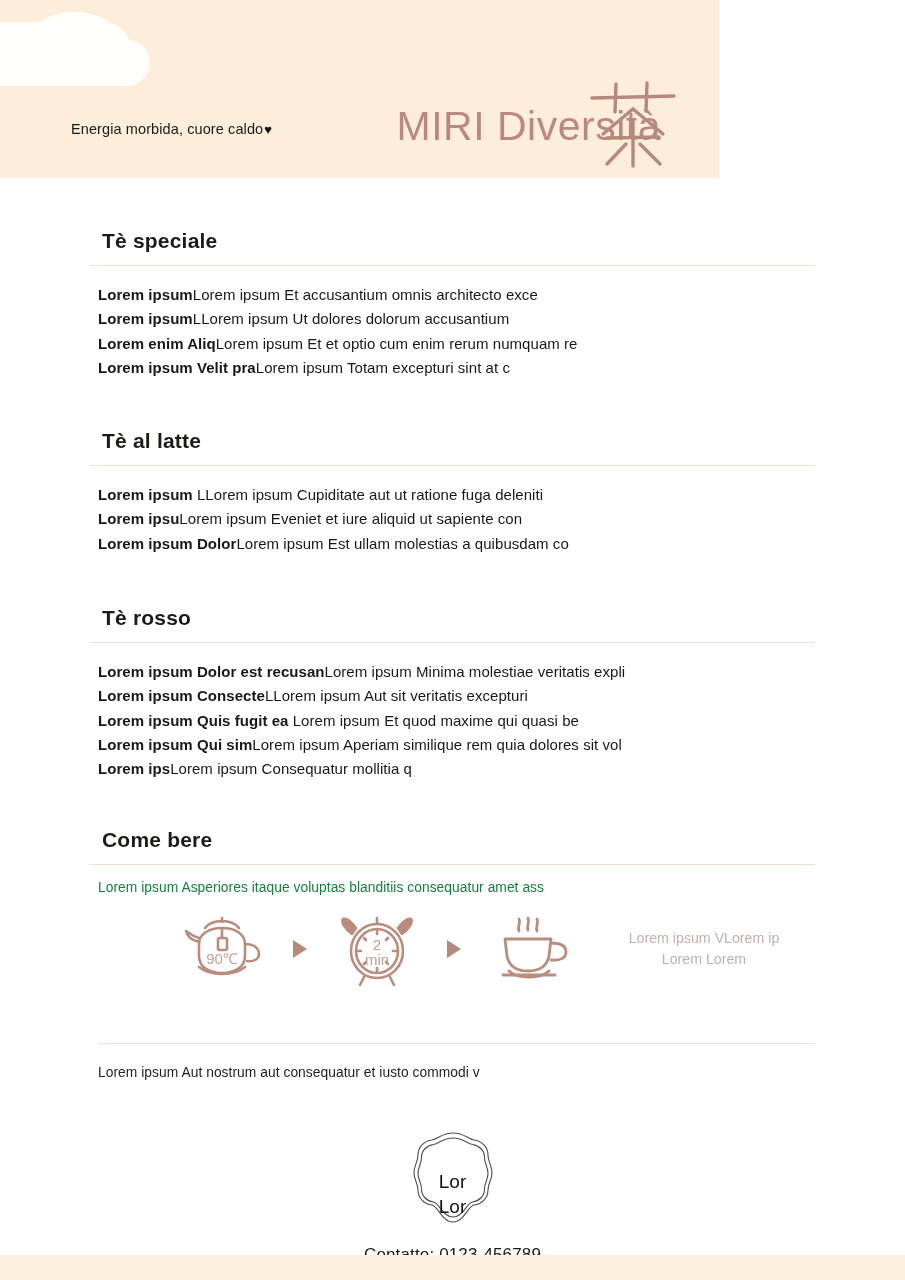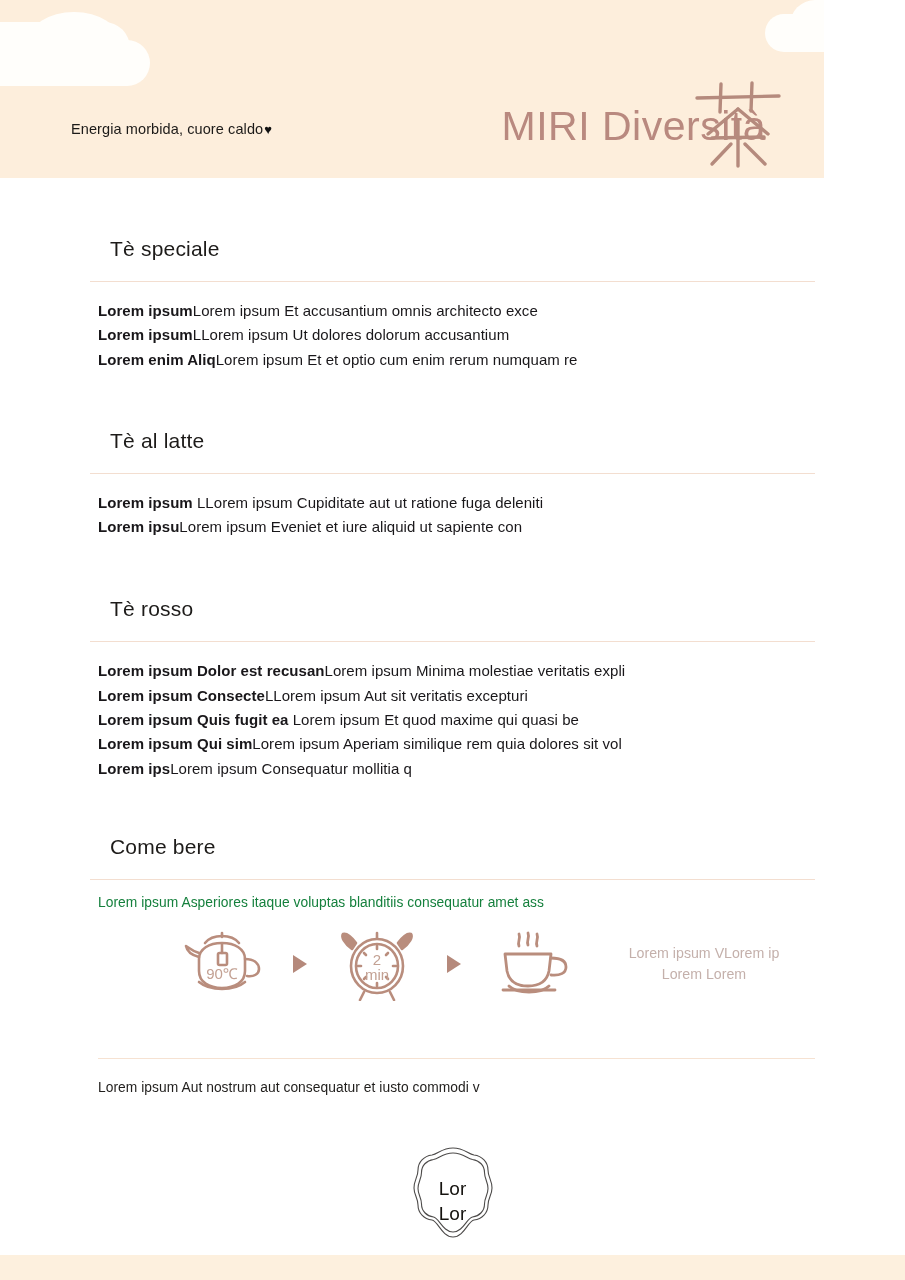--- a/index.html
+++ b/index.html
@@ -11,21 +11,21 @@
     height: 1280px;
     background: #ffffff;
     font-family: "Liberation Sans", sans-serif;
     overflow: hidden;
     position: relative;
   }
 
   
   .header {
     position: relative;
-    width: 824px;
+    width: 719px;
     height: 178px;
     background: #fdeedc;
     overflow: hidden;
   }
   .cloud {
     position: absolute;
     background: #fffefb;
     border-radius: 50%;
     filter: blur(0.6px);
   }
@@ -119,23 +119,23 @@
   .content {
     padding: 0 90px;
   }
 
   .section {
     margin: 0;
   }
   .section-title {
     font-size: 21px;
     color: #1d1b19;
-    font-weight: 400;
+    font-weight: 700;
     letter-spacing: 0.2px;
-    margin: 12px;
+    margin: 4px;
     padding: 0 0 8px 8px;
   }
   .section-rule {
     height: 1px;
     background: #f3ded0;
     width: 100%;
   }
   .items {
     padding: 17px 0 0 8px;
   }
@@ -207,21 +207,21 @@
     padding-top: 49px;
   }
   .seal {
     position: relative;
     width: 94px;
     height: 98px;
   }
   .seal-text {
     position: absolute;
     left: 0;
-    top: 8px;
+    top: 16px;
     width: 94px;
     height: 98px;
     display: flex;
     flex-direction: column;
     align-items: center;
     justify-content: center;
     font-size: 19px;
     color: #15130f;
     line-height: 25px;
   }
@@ -287,31 +287,33 @@
 
     <div class="sec-gap-1"></div>
 
     <div class="section">
       <div class="section-title">Tè speciale</div>
       <div class="section-rule"></div>
       <div class="items">
         <div class="menu-item"><b>Lorem ipsum</b><span>Lorem ipsum Et accusantium omnis architecto exce</span></div>
         <div class="menu-item"><b>Lorem ipsum</b><span>LLorem ipsum Ut dolores dolorum accusantium</span></div>
         <div class="menu-item"><b>Lorem enim Aliq</b><span>Lorem ipsum Et et optio cum enim rerum numquam re</span></div>
+        <div class="menu-item"><b>Lorem ipsum Velit pra</b><span>Lorem ipsum Totam excepturi sint at c</span></div>
       </div>
     </div>
 
     <div class="sec-gap-2"></div>
 
     <div class="section">
       <div class="section-title">Tè al latte</div>
       <div class="section-rule"></div>
       <div class="items">
         <div class="menu-item"><b>Lorem ipsum </b><span>LLorem ipsum Cupiditate aut ut ratione fuga deleniti</span></div>
         <div class="menu-item"><b>Lorem ipsu</b><span>Lorem ipsum Eveniet et iure aliquid ut sapiente con</span></div>
+        <div class="menu-item"><b>Lorem ipsum Dolor</b><span>Lorem ipsum Est ullam molestias a quibusdam co</span></div>
       </div>
     </div>
 
     <div class="sec-gap-3"></div>
 
     <div class="section">
       <div class="section-title">Tè rosso</div>
       <div class="section-rule"></div>
       <div class="items">
         <div class="menu-item"><b>Lorem ipsum Dolor est recusan</b><span>Lorem ipsum Minima molestiae veritatis expli</span></div>

